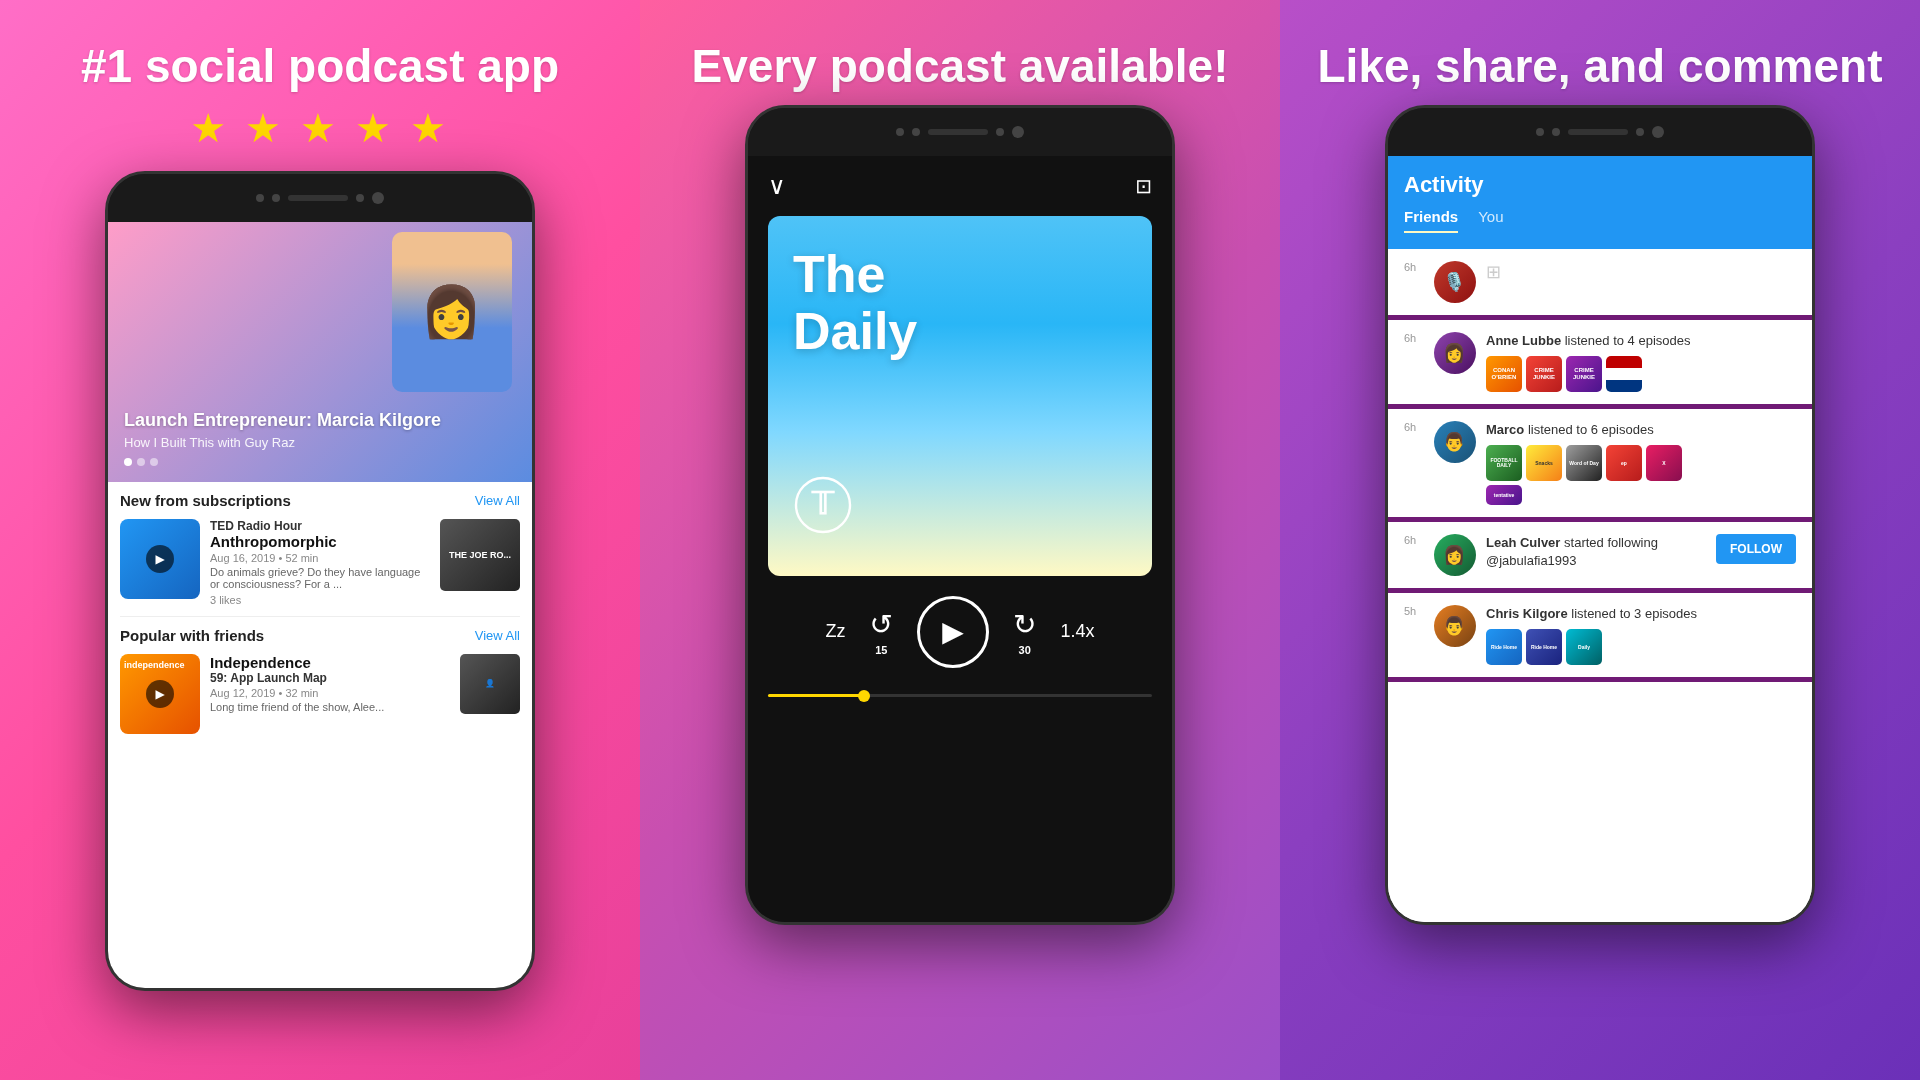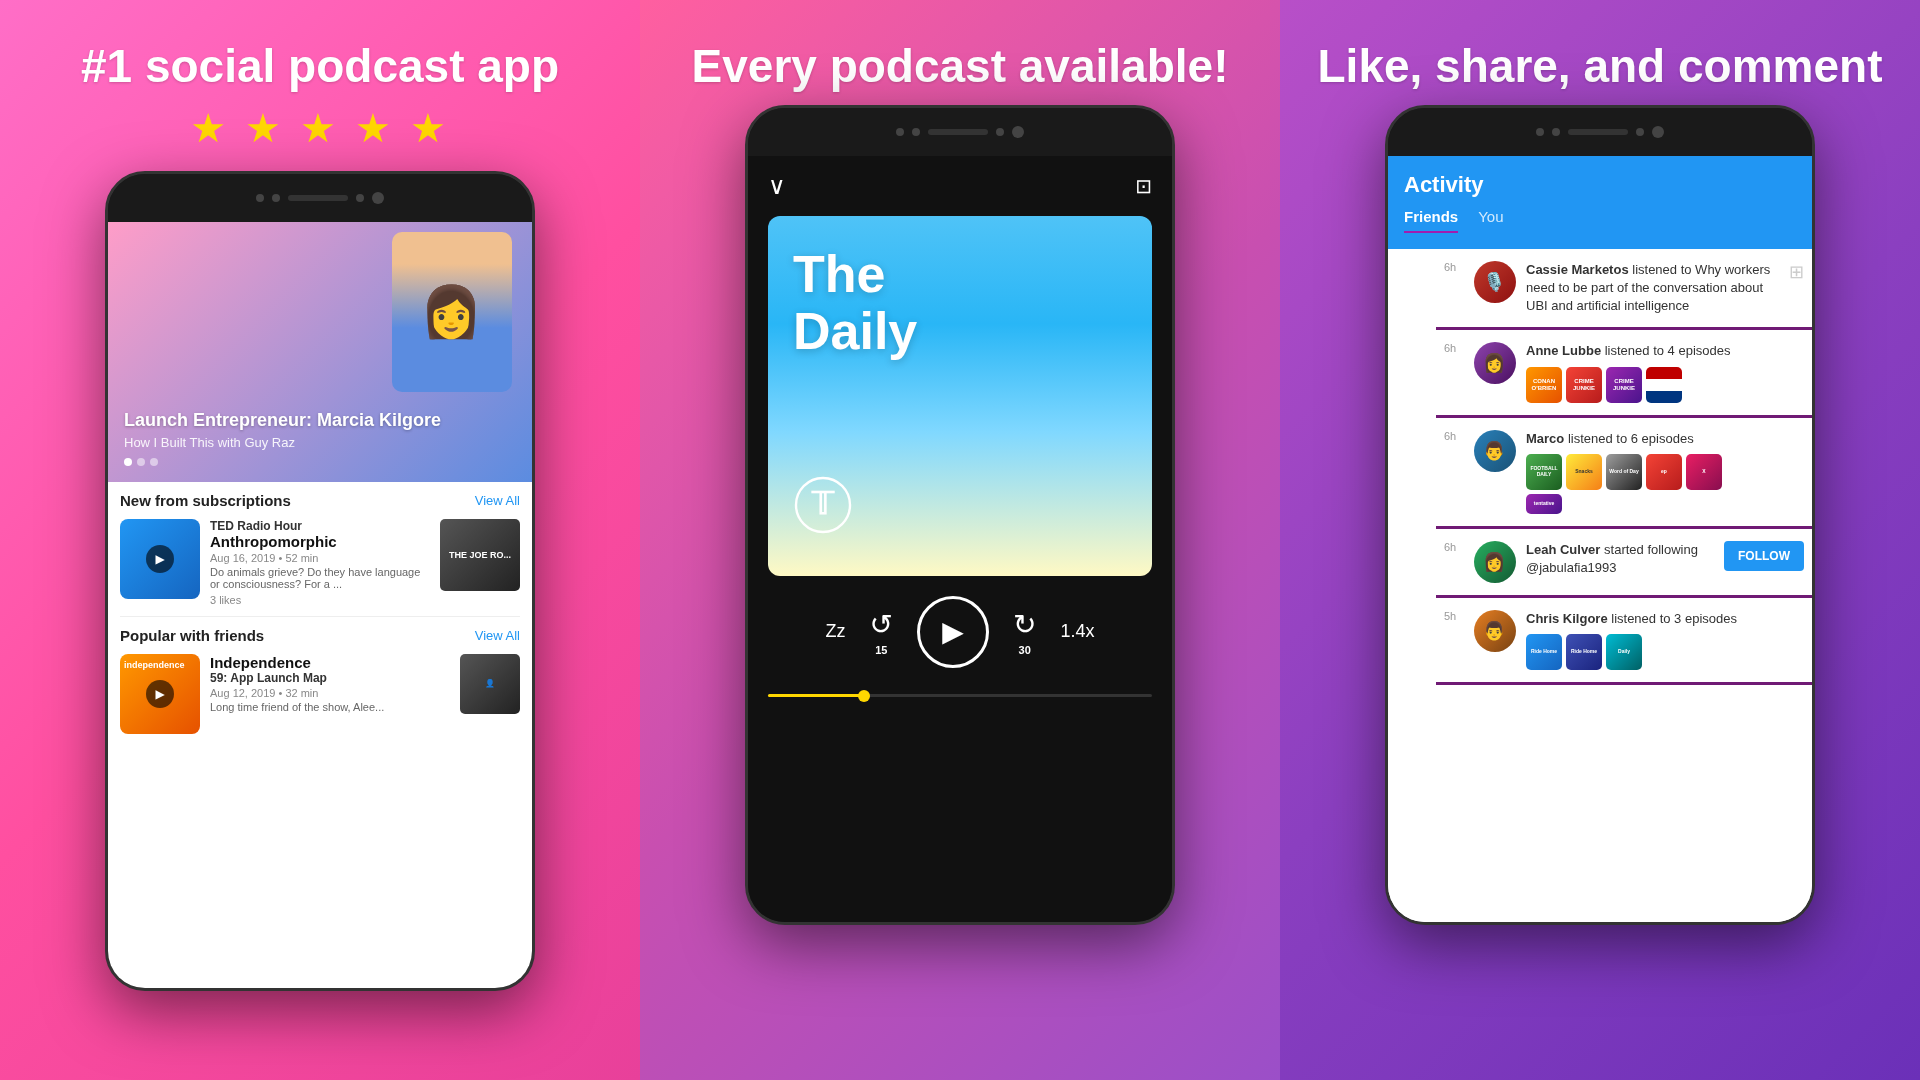--- a/index.html
+++ b/index.html
@@ -329,35 +329,34 @@
     }
     .activity-tab {
       font-size: 15px;
       color: rgba(255,255,255,0.8);
       padding-bottom: 6px;
       cursor: pointer;
     }
     .activity-tab.active {
       color: white;
       font-weight: 600;
-      border-bottom: 2px solid #a21caf;
+      border-bottom: 2px solid #fef9c3;
     }
 
     .activity-feed {
       flex: 1;
       overflow: hidden;
       background: white;
     }
     .feed-item {
       display: flex;
       gap: 10px;
-      padding: 12px 8px;
-      border-bottom: 3px solid #701a75;
+      padding: 12px 16px;
+      border-bottom: 5px solid #701a75;
       align-items: flex-start;
-      margin-left: 48px;
     }
     .feed-timestamp {
       font-size: 11px;
       color: #999;
       min-width: 20px;
     }
     .feed-avatar {
       width: 42px; height: 42px;
       border-radius: 50%;
       flex-shrink: 0;
@@ -600,25 +599,20 @@
           </div>
         </div>
 
         <div class="activity-feed">
 
           <div class="feed-item">
             <span class="feed-timestamp">6h</span>
             <div class="feed-avatar">
               <div class="feed-avatar-img" style="background:linear-gradient(135deg,#c0392b,#8e1010);">🎙️</div>
             </div>
-            <div class="feed-body">
-              <div class="feed-text">
-                <span class="feed-name">Cassie Marketos</span> listened to Why workers need to be part of the conversation about UBI and artificial intelligence
-              </div>
-            </div>
             <span class="feed-share-icon">⊞</span>
           </div>
 
           <div class="feed-item">
             <span class="feed-timestamp">6h</span>
             <div class="feed-avatar">
               <div class="feed-avatar-img" style="background:linear-gradient(135deg,#8e44ad,#4a1060);">👩</div>
             </div>
             <div class="feed-body">
               <div class="feed-text">

